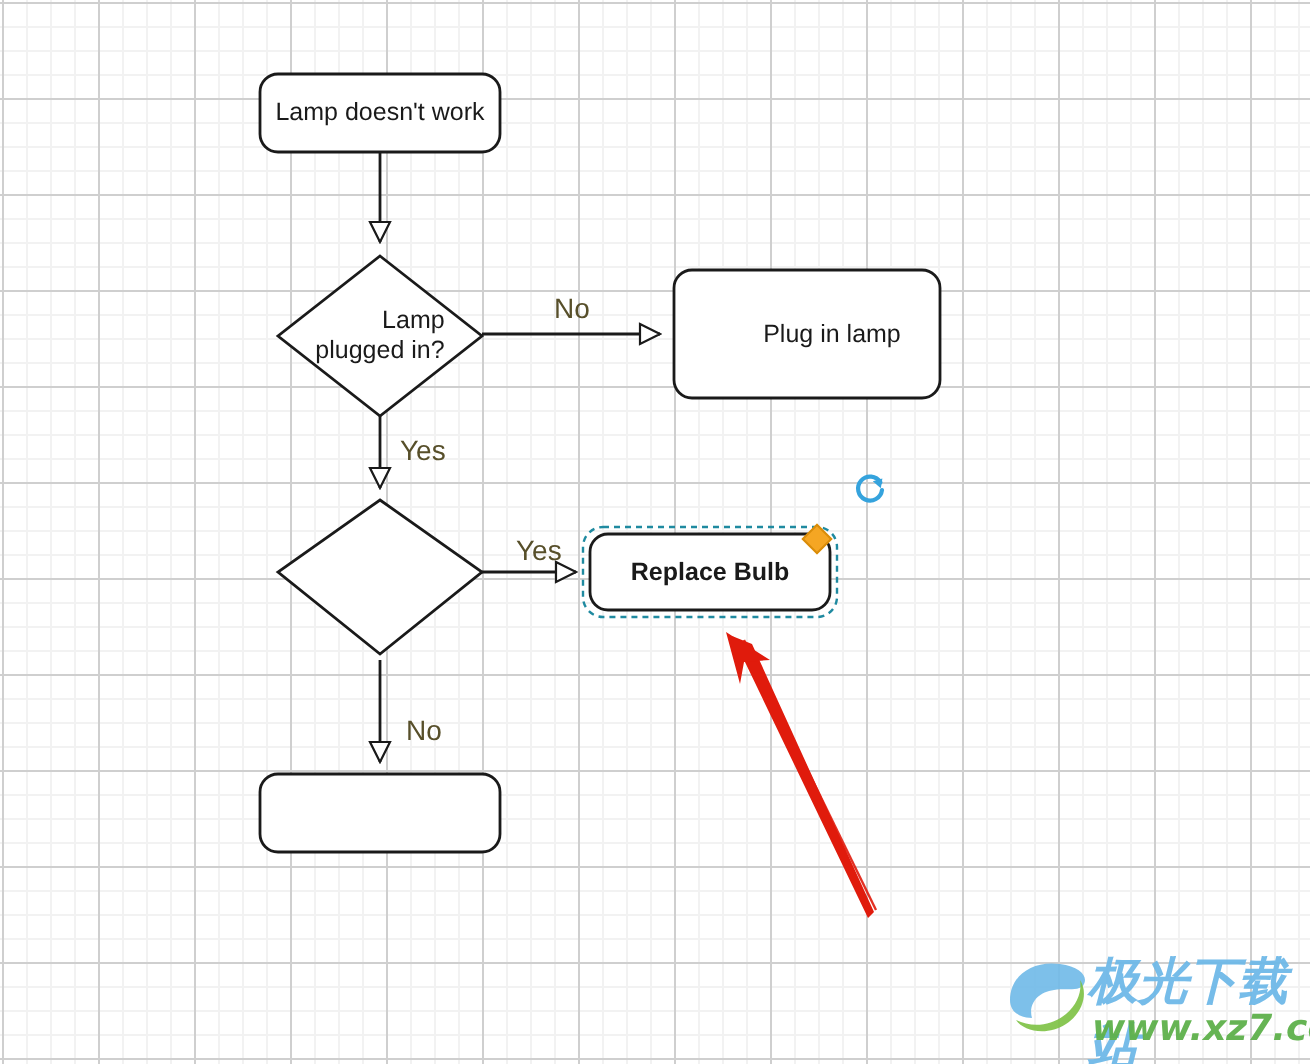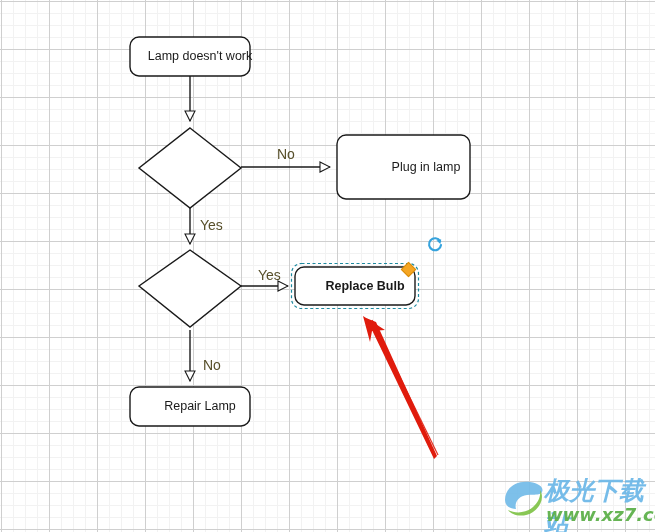--- a/index.html
+++ b/index.html
@@ -33,21 +33,20 @@
     position: absolute;
     display: flex;
     align-items: center;
     justify-content: center;
     text-align: right;
     color: #1a1a1a;
     font-size: 12.5px;
     line-height: 15px;
     pointer-events: none;
     white-space: pre-line;
-    padding-left: 10px;
   }
   .edge-label {
     position: absolute;
     color: #574f2a;
     font-size: 14px;
     line-height: 13px;
     font-family: "Liberation Sans", sans-serif;
   }
   .rotate-icon {
     position: absolute;
@@ -158,27 +157,28 @@
 
     <g>
       <path d="M438,455 L372,320" stroke="#e01b0c" stroke-width="1.2" fill="none" opacity="0.9"></path>
       <path d="M437,456 L376,322 L366,318 L372,330 L434,459 z" fill="#e01b0c"></path>
       <path d="M363,316 L385,330 L372,331 L370,342 z" fill="#e01b0c"></path>
     </g>
   </svg>
 
   <div class="node-label" style="left:130px; top:37px; width:120px; height:39px;">Lamp doesn't work</div>
 
+  <div class="node-label" style="left:140px; top:128px; width:100px; height:80px;">Lamp
+plugged in?</div>
 
   <div class="node-label" style="left:337px; top:135px; width:158px; height:64px;">Plug in lamp</div>
 
 
   <div class="node-label" style="left:295px; top:267px; width:120px; height:38px;font-weight:bold;">Replace Bulb</div>
 
-  <div class="node-label" style="left:130px; top:387px; width:120px; height:39px;">Repair Lamp</div>
 
   <div class="edge-label" style="left:277px; top:148px;">No</div>
 
   <div class="edge-label" style="left:200px; top:219px;">Yes</div>
 
   <div class="edge-label" style="left:258px; top:269px;">Yes</div>
 
   <div class="edge-label" style="left:203px; top:359px;">No</div>
 
   <div class="handle-dot"></div>

